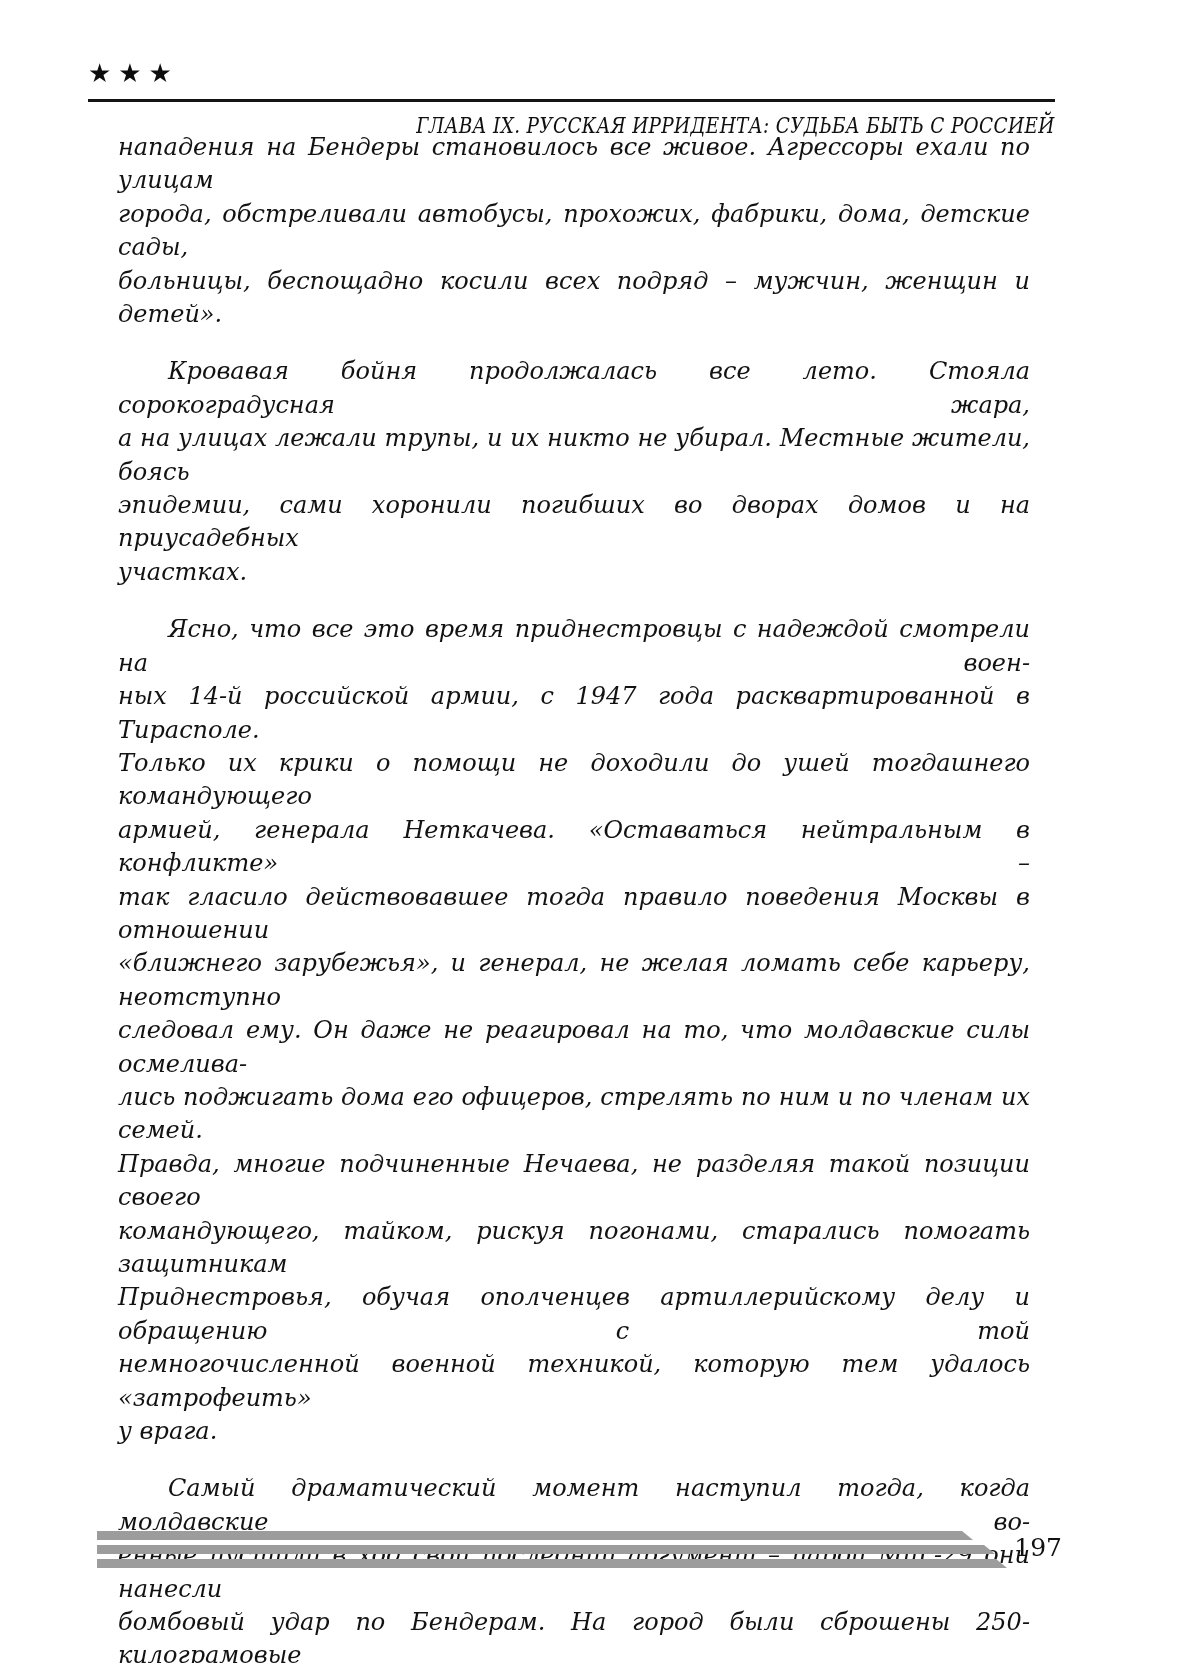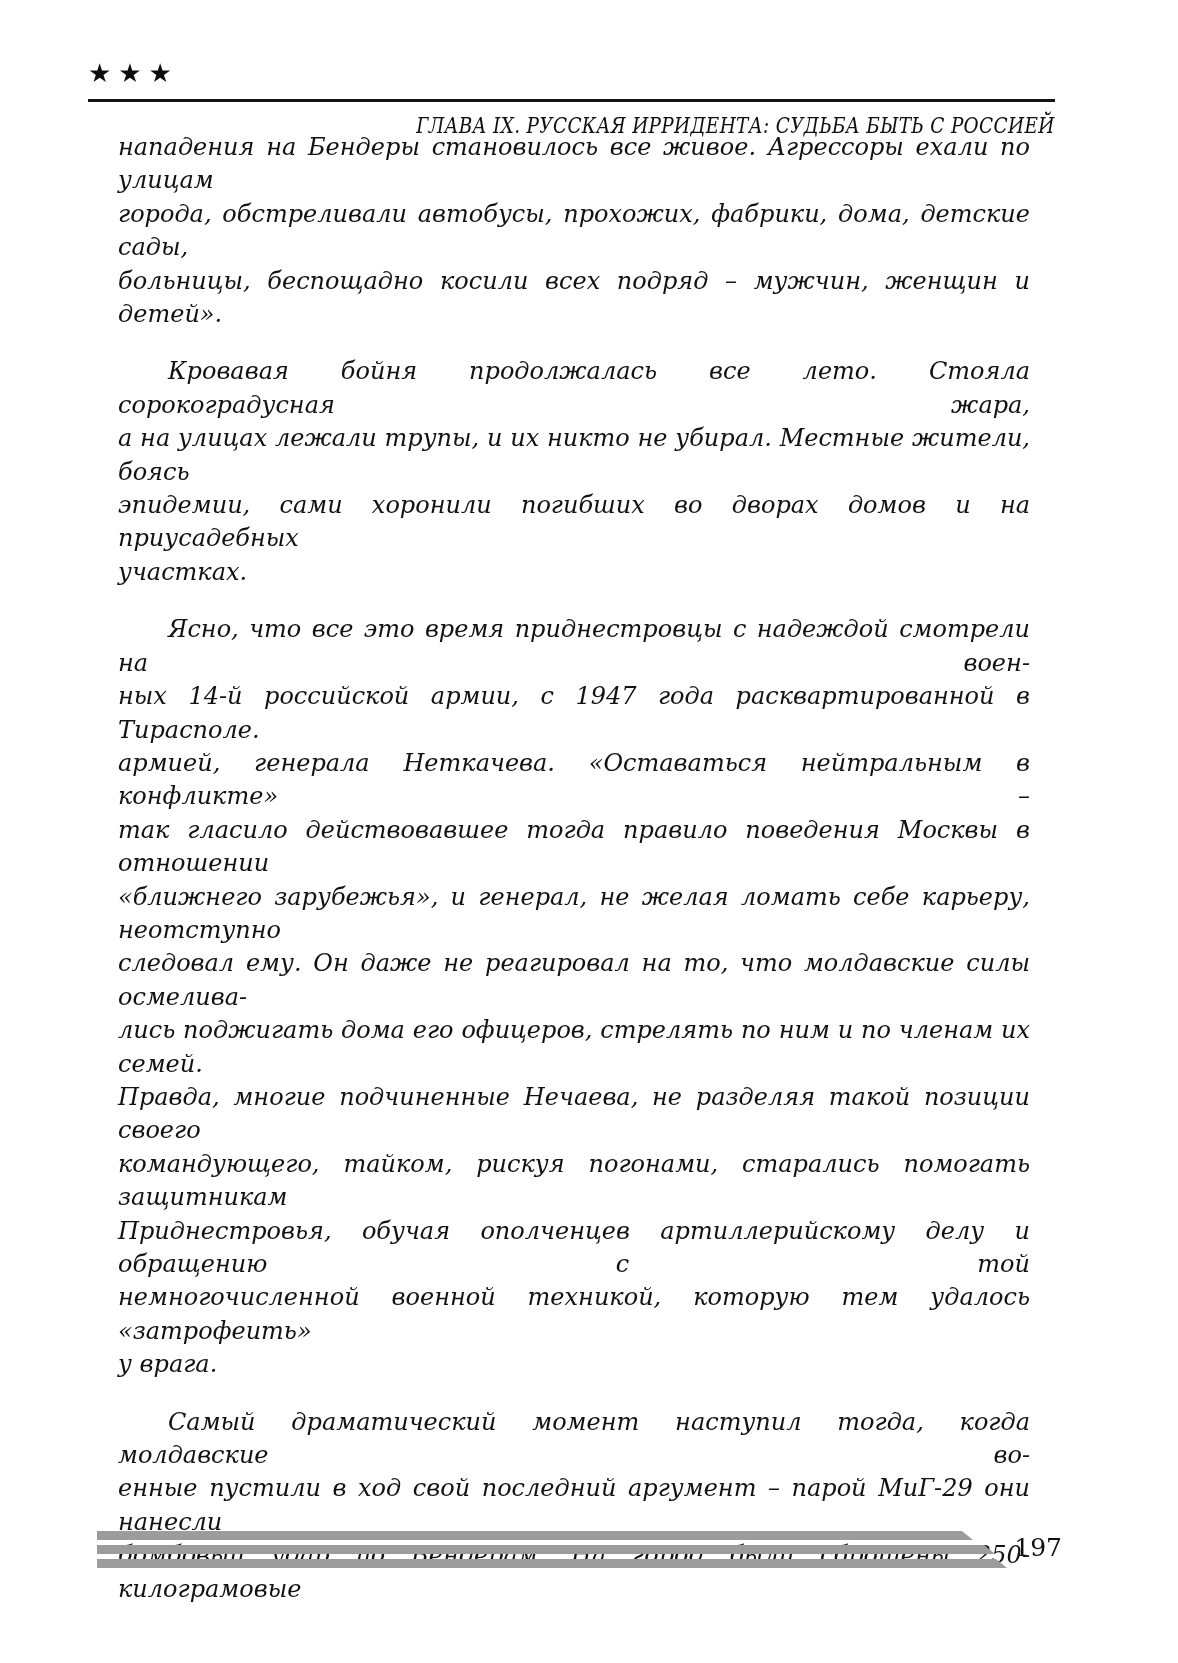--- a/index.html
+++ b/index.html
@@ -132,20 +132,21 @@
       </div>
       <div class="paragraph">
         <div class="line indent">Кровавая бойня продолжалась все лето. Стояла сорокоградусная жара,</div>
         <div class="line">а на улицах лежали трупы, и их никто не убирал. Местные жители, боясь</div>
         <div class="line">эпидемии, сами хоронили погибших во дворах домов и на приусадебных</div>
         <div class="line end">участках.</div>
       </div>
       <div class="paragraph">
         <div class="line indent">Ясно, что все это время приднестровцы с надеждой смотрели на воен-</div>
         <div class="line">ных 14-й российской армии, с 1947 года расквартированной в Тирасполе.</div>
+        <div class="line">Только их крики о помощи не доходили до ушей тогдашнего командующего</div>
         <div class="line">армией, генерала Неткачева. «Оставаться нейтральным в конфликте» –</div>
         <div class="line">так гласило действовавшее тогда правило поведения Москвы в отношении</div>
         <div class="line">«ближнего зарубежья», и генерал, не желая ломать себе карьеру, неотступно</div>
         <div class="line">следовал ему. Он даже не реагировал на то, что молдавские силы осмелива-</div>
         <div class="line">лись поджигать дома его офицеров, стрелять по ним и по членам их семей.</div>
         <div class="line">Правда, многие подчиненные Нечаева, не разделяя такой позиции своего</div>
         <div class="line">командующего, тайком, рискуя погонами, старались помогать защитникам</div>
         <div class="line">Приднестровья, обучая ополченцев артиллерийскому делу и обращению с той</div>
         <div class="line">немногочисленной военной техникой, которую тем удалось «затрофеить»</div>
         <div class="line end">у врага.</div>

